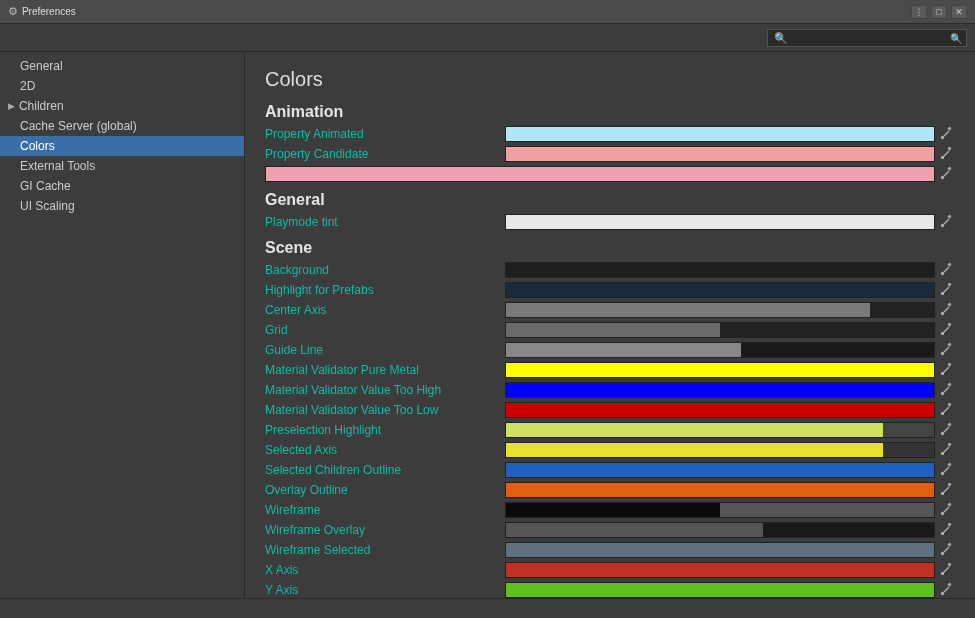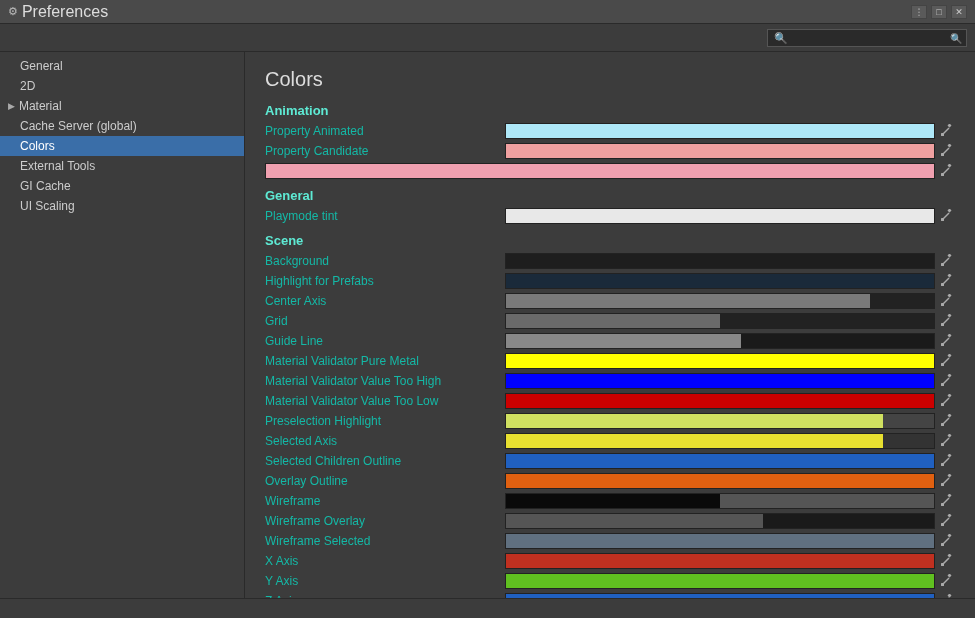--- a/index.html
+++ b/index.html
@@ -22,21 +22,21 @@
       height: 24px;
       background: #4a4a4a;
       display: flex;
       align-items: center;
       padding: 0 8px;
       border-bottom: 1px solid #2a2a2a;
       flex-shrink: 0;
     }
     .title-bar-title {
       color: #ddd;
-      font-size: 16px;
+      font-size: 10px;
       font-weight: normal;
     }
     .title-bar-controls {
       margin-left: auto;
       display: flex;
       gap: 4px;
     }
     .title-bar-btn {
       width: 16px;
       height: 14px;
@@ -119,23 +119,23 @@
       overflow-y: auto;
       padding: 16px 20px;
     }
     .page-title {
       font-size: 20px;
       color: #ddd;
       margin-bottom: 12px;
       font-weight: normal;
     }
     .section-header {
-      font-size: 13px;
+      font-size: 16px;
       font-weight: bold;
-      color: #5eead4;
+      color: #e5e5e5;
       margin: 8px 0 4px 0;
     }
     .color-row {
       display: flex;
       align-items: center;
       margin-bottom: 2px;
       min-height: 18px;
     }
     .color-label {
       width: 240px;
@@ -200,21 +200,21 @@
 
     <div class="sidebar">
     <div class="sidebar-item">
           <span>General</span>
         </div>
         <div class="sidebar-item">
           <span>2D</span>
         </div>
         <div class="sidebar-item has-arrow">
           <span class="arrow">▶</span>
-          <span>Material</span>
+          <span>Children</span>
         </div>
         <div class="sidebar-item">
           <span>Cache Server (global)</span>
         </div>
         <div class="sidebar-item active">
           <span>Colors</span>
         </div>
         <div class="sidebar-item">
           <span>External Tools</span>
         </div>

